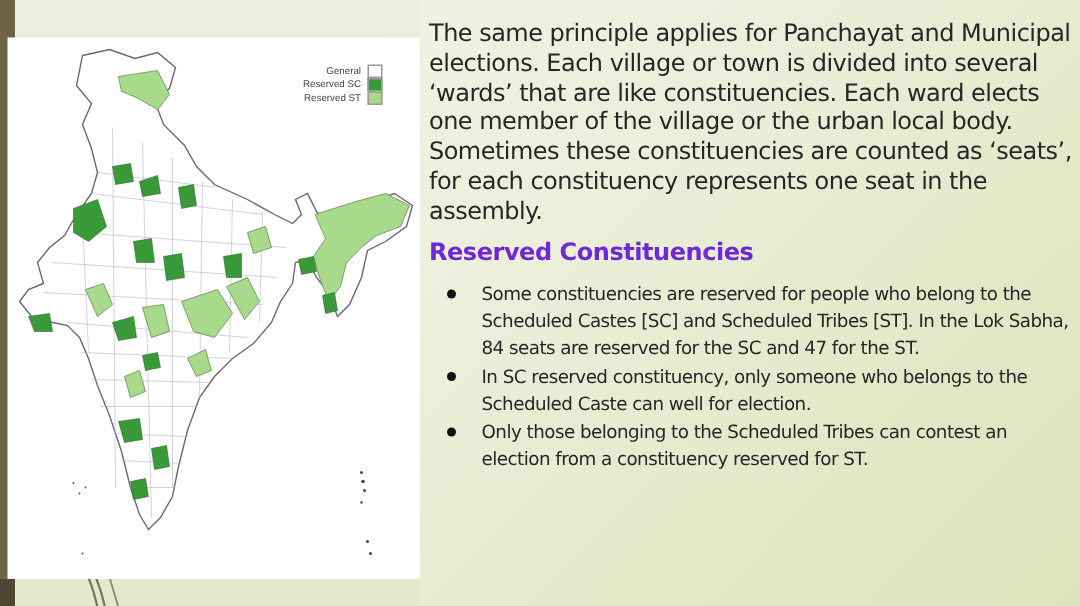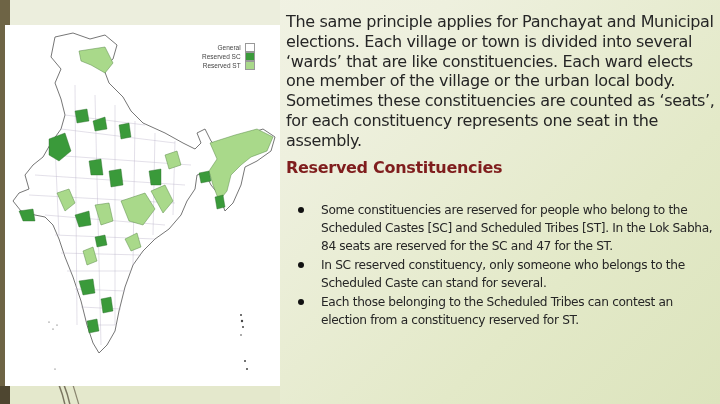--- a/index.html
+++ b/index.html
@@ -44,24 +44,24 @@
   .content {
     position: absolute; left: 286px; top: 12px; width: 430px;
     color: #262626;
     font-family: "DejaVu Sans", sans-serif;
   }
   .intro {
     font-size: 16px; line-height: 19.8px; letter-spacing: -0.35px;
   }
   .heading {
     margin-top: 7px;
-    font-size: 16px; font-weight: bold; color: #7f1d1d;
+    font-size: 16px; font-weight: bold; color: #6d28d9;
     letter-spacing: -0.3px;
   }
-  ul.bullets { list-style: none; margin-top: 24px; margin-left: 12px; }
+  ul.bullets { list-style: none; margin-top: 10px; margin-left: 12px; }
   ul.bullets li {
     position: relative; padding-left: 23px;
     font-size: 12.2px; line-height: 18.4px; letter-spacing: -0.35px;
     margin-bottom: 0px;
   }
   ul.bullets li .bullet-dot {
     position: absolute; left: 0; top: 6px; width: 6px; height: 6px;
     border-radius: 50%; background: #111;
   }
 </style>
@@ -150,20 +150,20 @@
 <div class="content">
   <p class="intro">The same principle applies for Panchayat and Municipal elections. Each village or town is divided into several ‘wards’ that are like constituencies. Each ward elects one member of the village or the urban local body. Sometimes these constituencies are counted as ‘seats’, for each constituency represents one seat in the assembly.</p>
   <h2 class="heading">Reserved Constituencies</h2>
   <ul class="bullets">
     <li>
       <span class="bullet-dot"></span>
       <span>Some constituencies are reserved for people who belong to the Scheduled Castes [SC] and Scheduled Tribes [ST]. In the Lok Sabha, 84 seats are reserved for the SC and 47 for the ST.</span>
     </li>
     <li>
       <span class="bullet-dot"></span>
-      <span>In SC reserved constituency, only someone who belongs to the Scheduled Caste can stand for several.</span>
+      <span>In SC reserved constituency, only someone who belongs to the Scheduled Caste can well for election.</span>
     </li>
     <li>
       <span class="bullet-dot"></span>
-      <span>Each those belonging to the Scheduled Tribes can contest an election from a constituency reserved for ST.</span>
+      <span>Only those belonging to the Scheduled Tribes can contest an election from a constituency reserved for ST.</span>
     </li>
   </ul>
 </div>
 
 </body></html>

